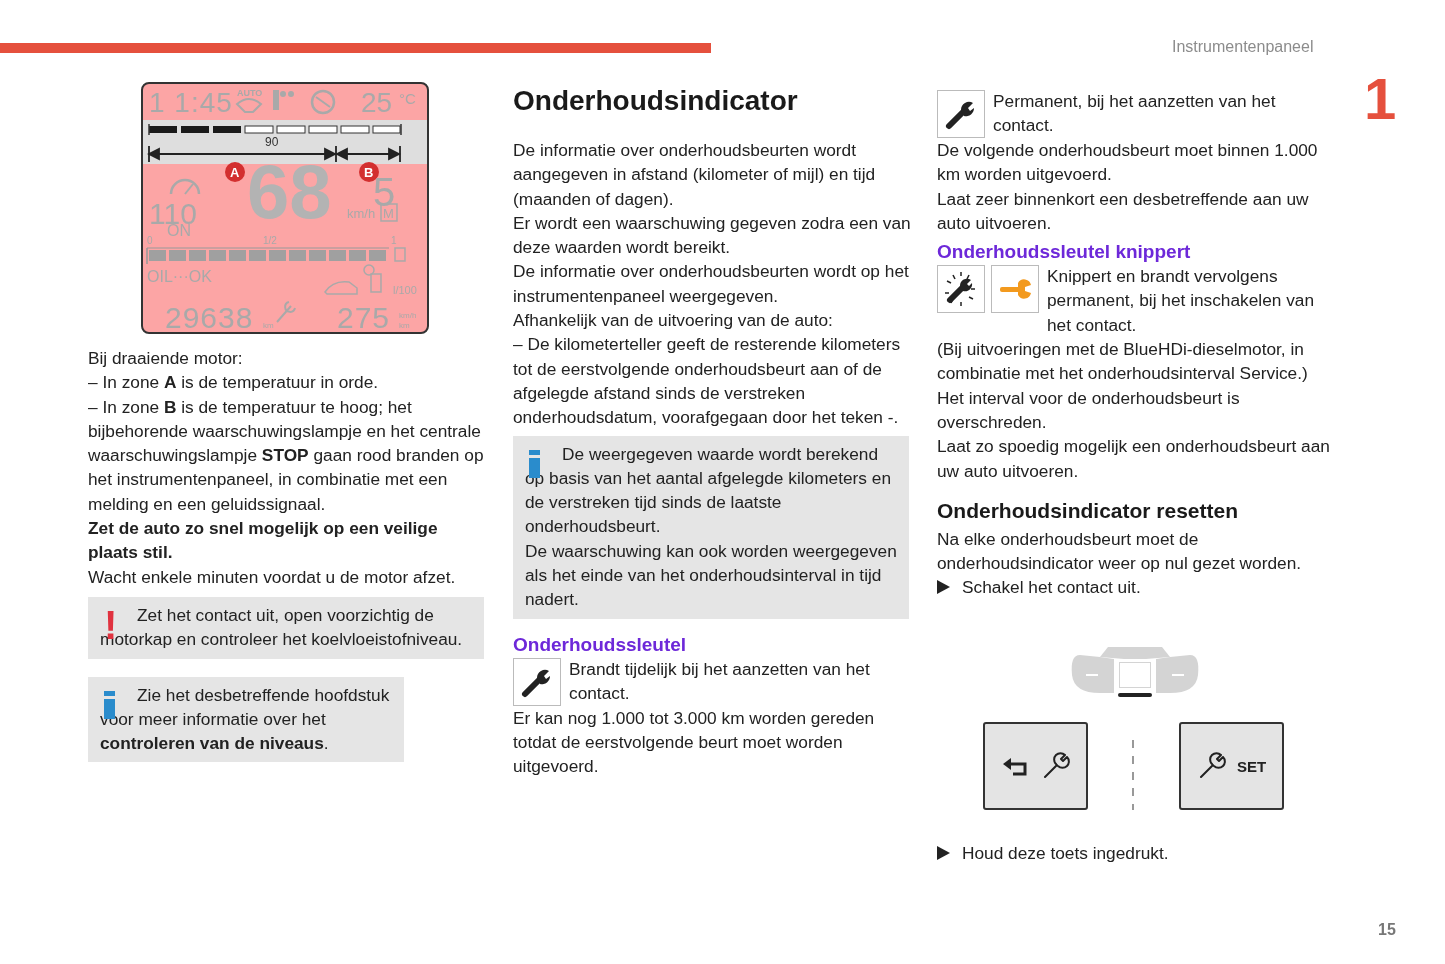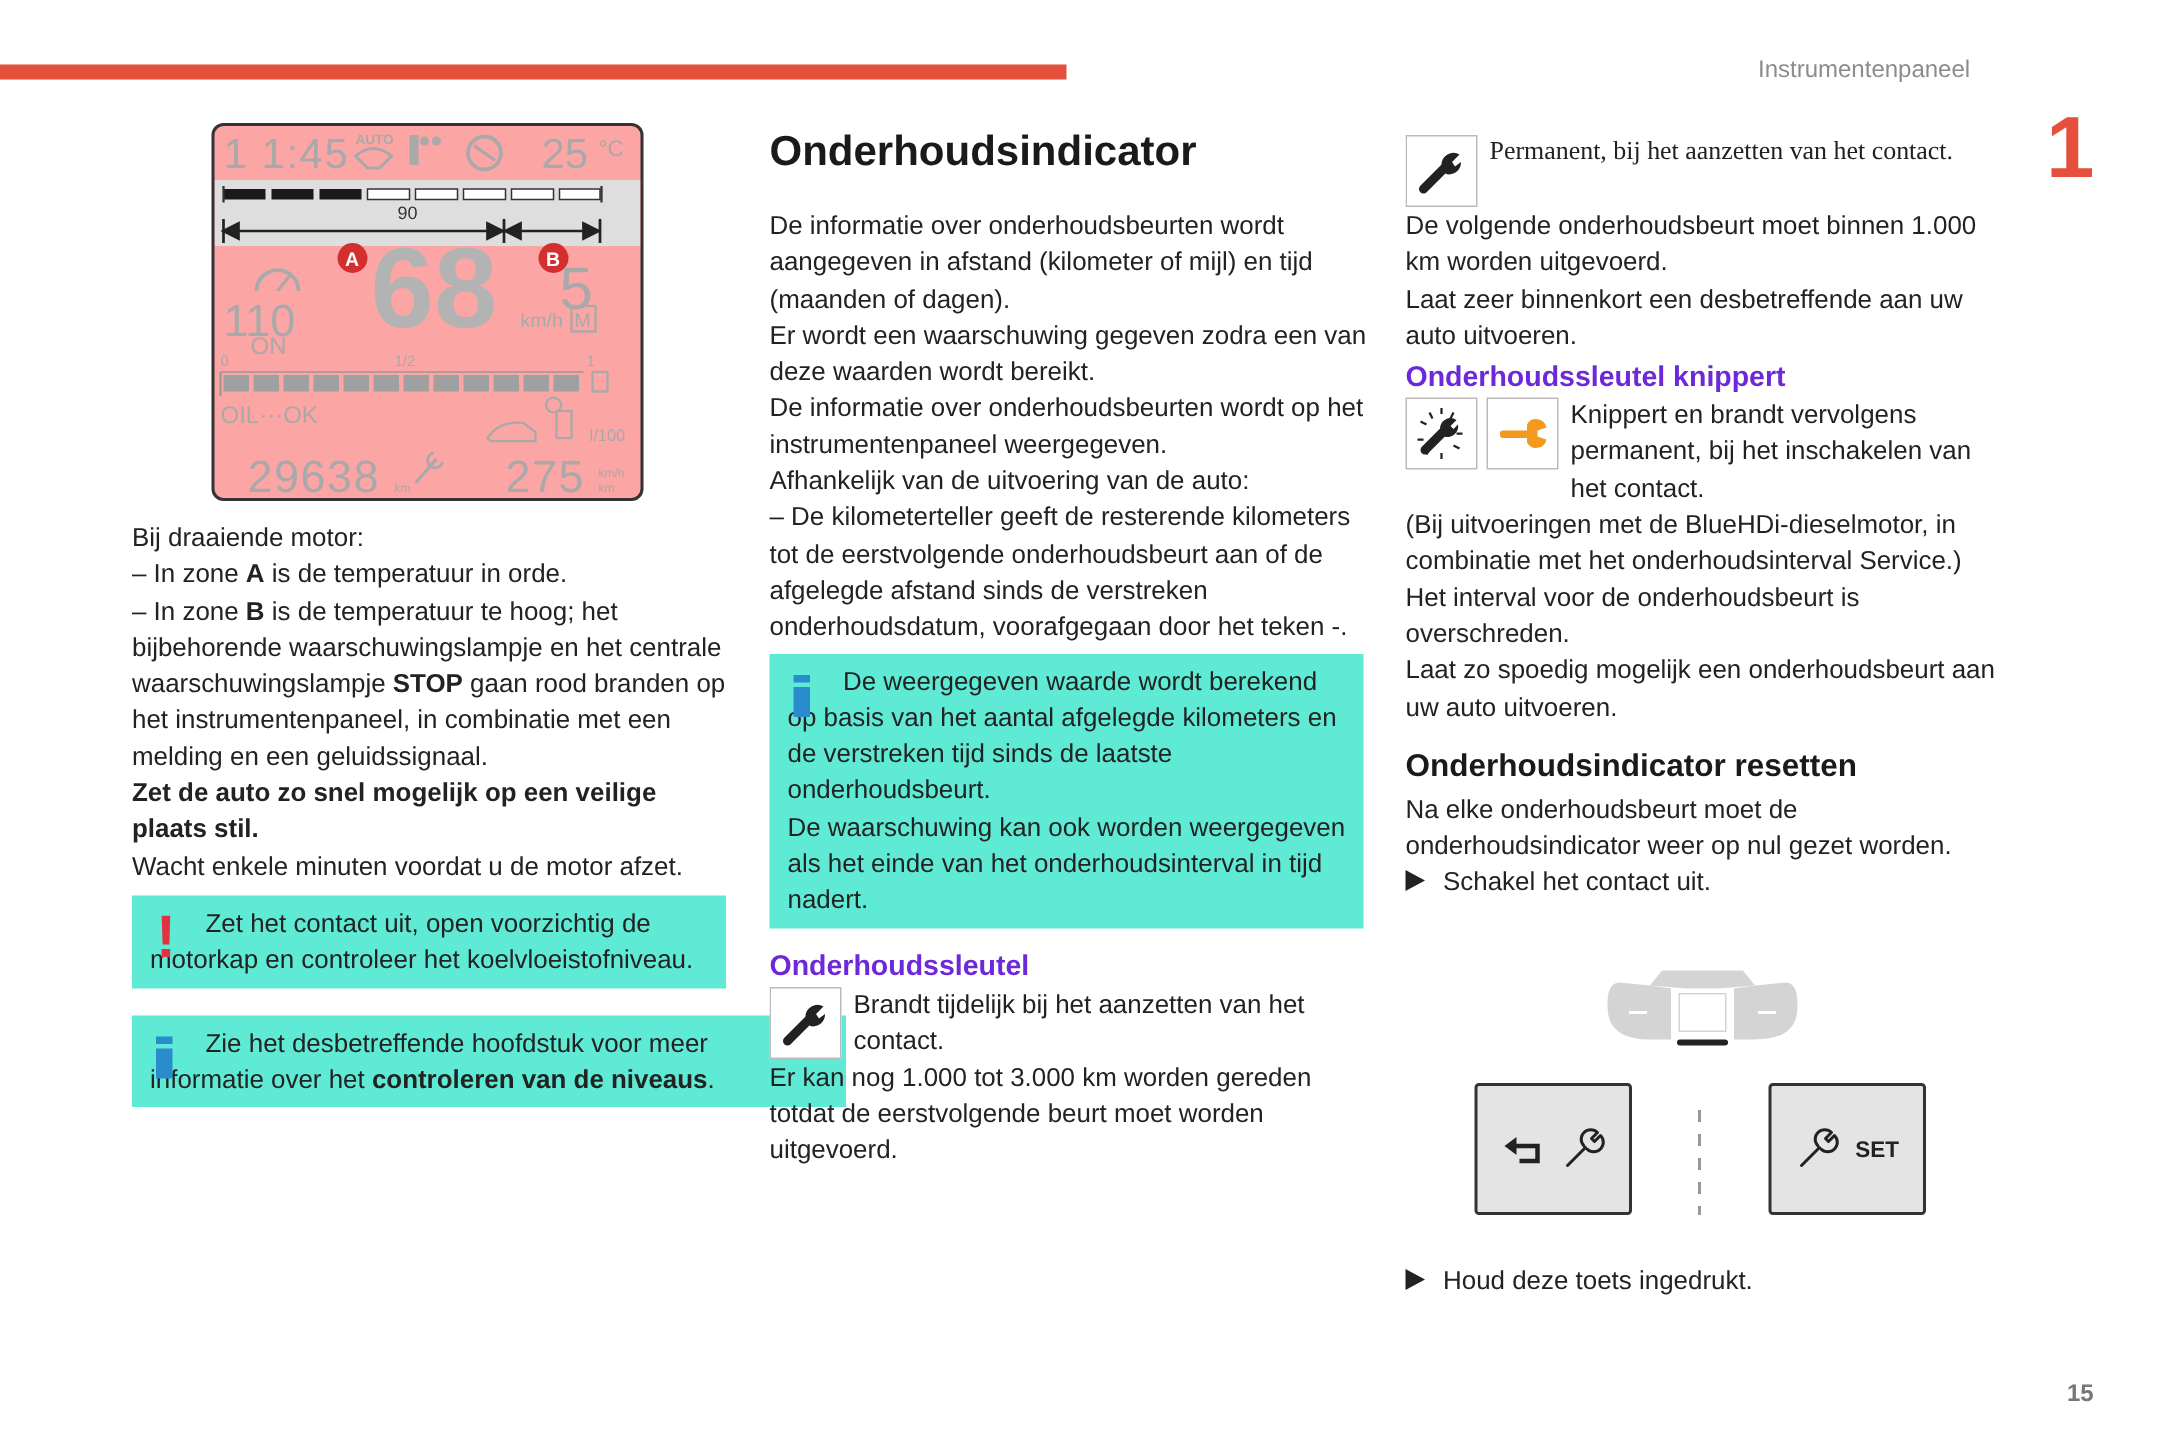--- a/index.html
+++ b/index.html
@@ -10,21 +10,21 @@
   .chapter { position: absolute; left: 1364px; top: 70px; font-size: 58px; font-weight: bold; color: #e5503d; line-height: 1; }
   .pagenum { position: absolute; left: 1378px; top: 921px; font-size: 16px; font-weight: bold; color: #777777; }
 
   .col { position: absolute; font-size: 17.3px; line-height: 24.3px; color: #222; }
   .col p { margin: 0; }
   .b { font-weight: bold; }
   .h1 { font-size: 28px; font-weight: bold; line-height: 34px; color: #1a1a1a; margin-bottom: 20px; }
   .h2 { font-size: 19px; font-weight: bold; line-height: 24px; color: #6d28d9; }
   .h2lg { font-size: 21px; font-weight: bold; line-height: 28px; color: #1a1a1a; }
 
-  .notebox { background: #5eead4; padding: 6px 12px 7px 12px; position: relative; }
+  .notebox { background: #e5e5e5; padding: 6px 12px 7px 12px; position: relative; }
   .notebox .ico { position: absolute; left: 16px; top: 12px; width: 14px; }
   .notebox .first { text-indent: 37px; }
   .excl { color: #e0323f; font-size: 40px; font-weight: bold; line-height: 32px; font-family: "Liberation Sans", sans-serif; }
   .info-i { display: block; width: 11px; }
   .info-i .dot { display: block; width: 11px; height: 5px; background: #2a8ccc; margin-bottom: 3px; }
   .info-i .bar { display: block; width: 11px; height: 20px; background: #2a8ccc; }
 
   .iconbox { width: 48px; height: 48px; border: 1px solid #bbb; background: #fff; display: inline-flex; align-items: center; justify-content: center; float: left; margin-right: 8px; margin-top: 1px; }
   .cluster { position: absolute; left: 141px; top: 82px; width: 288px; height: 252px; border: 2.5px solid #333; border-radius: 8px; background: #fca5a5; overflow: hidden; }
 
@@ -133,21 +133,21 @@
   <p><span>–  In zone </span><span class="b">A</span><span> is de temperatuur in orde.</span></p>
   <p><span>–  In zone </span><span class="b">B</span><span> is de temperatuur te hoog; het bijbehorende waarschuwingslampje en het centrale waarschuwingslampje </span><span class="b">STOP</span><span> gaan rood branden op het instrumentenpaneel, in combinatie met een melding en een geluidssignaal.</span></p>
   <p class="b">Zet de auto zo snel mogelijk op een veilige plaats stil.</p>
   <p>Wacht enkele minuten voordat u de motor afzet.</p>
 
   <div class="notebox" style="margin-top:8px; width:396px;">
     <span class="ico excl">!</span>
     <p class="first">Zet het contact uit, open voorzichtig de motorkap en controleer het koelvloeistofniveau.</p>
   </div>
 
-  <div class="notebox" style="margin-top:18px; width:476px;">
+  <div class="notebox" style="margin-top:18px; width:316px;">
     <span class="ico info-i" style="top:14px;">
         <span class="dot"></span>
         <span class="bar"></span>
       </span>
     <p class="first"><span>Zie het desbetreffende hoofdstuk voor meer informatie over het </span><span class="b">controleren van de niveaus</span><span>.</span></p>
   </div>
 </div>
 
 <div class="col" style="left:513px; top:84px; width:398px;">
   <div class="h1">Onderhoudsindicator</div>
@@ -173,21 +173,21 @@
           <path d="M5 29 L19 15" stroke="#222" stroke-width="6" stroke-linecap="round"></path>
           <path d="M17 13 A8 8 0 0 1 29 6 L24 11 L26 14 L30 11 A8 8 0 0 1 20 19 Z" fill="#222"></path>
         </svg>
     </span>
     <p>Brandt tijdelijk bij het aanzetten van het contact.</p>
   </div>
   <p>Er kan nog 1.000 tot 3.000 km worden gereden totdat de eerstvolgende beurt moet worden uitgevoerd.</p>
 </div>
 
 <div class="col" style="left:937px; top:89px; width:400px;">
-  <div style="overflow:hidden;font-family:Liberation Serif, serif;">
+  <div style="overflow:hidden;">
     <span class="iconbox">
       <svg width="34" height="34" viewBox="0 0 34 34">
           <path d="M5 29 L19 15" stroke="#222" stroke-width="6" stroke-linecap="round"></path>
           <path d="M17 13 A8 8 0 0 1 29 6 L24 11 L26 14 L30 11 A8 8 0 0 1 20 19 Z" fill="#222"></path>
         </svg>
     </span>
     <p>Permanent, bij het aanzetten van het contact.</p>
   </div>
   <p>De volgende onderhoudsbeurt moet binnen 1.000 km worden uitgevoerd.</p>
   <p>Laat zeer binnenkort een desbetreffende aan uw auto uitvoeren.</p>

